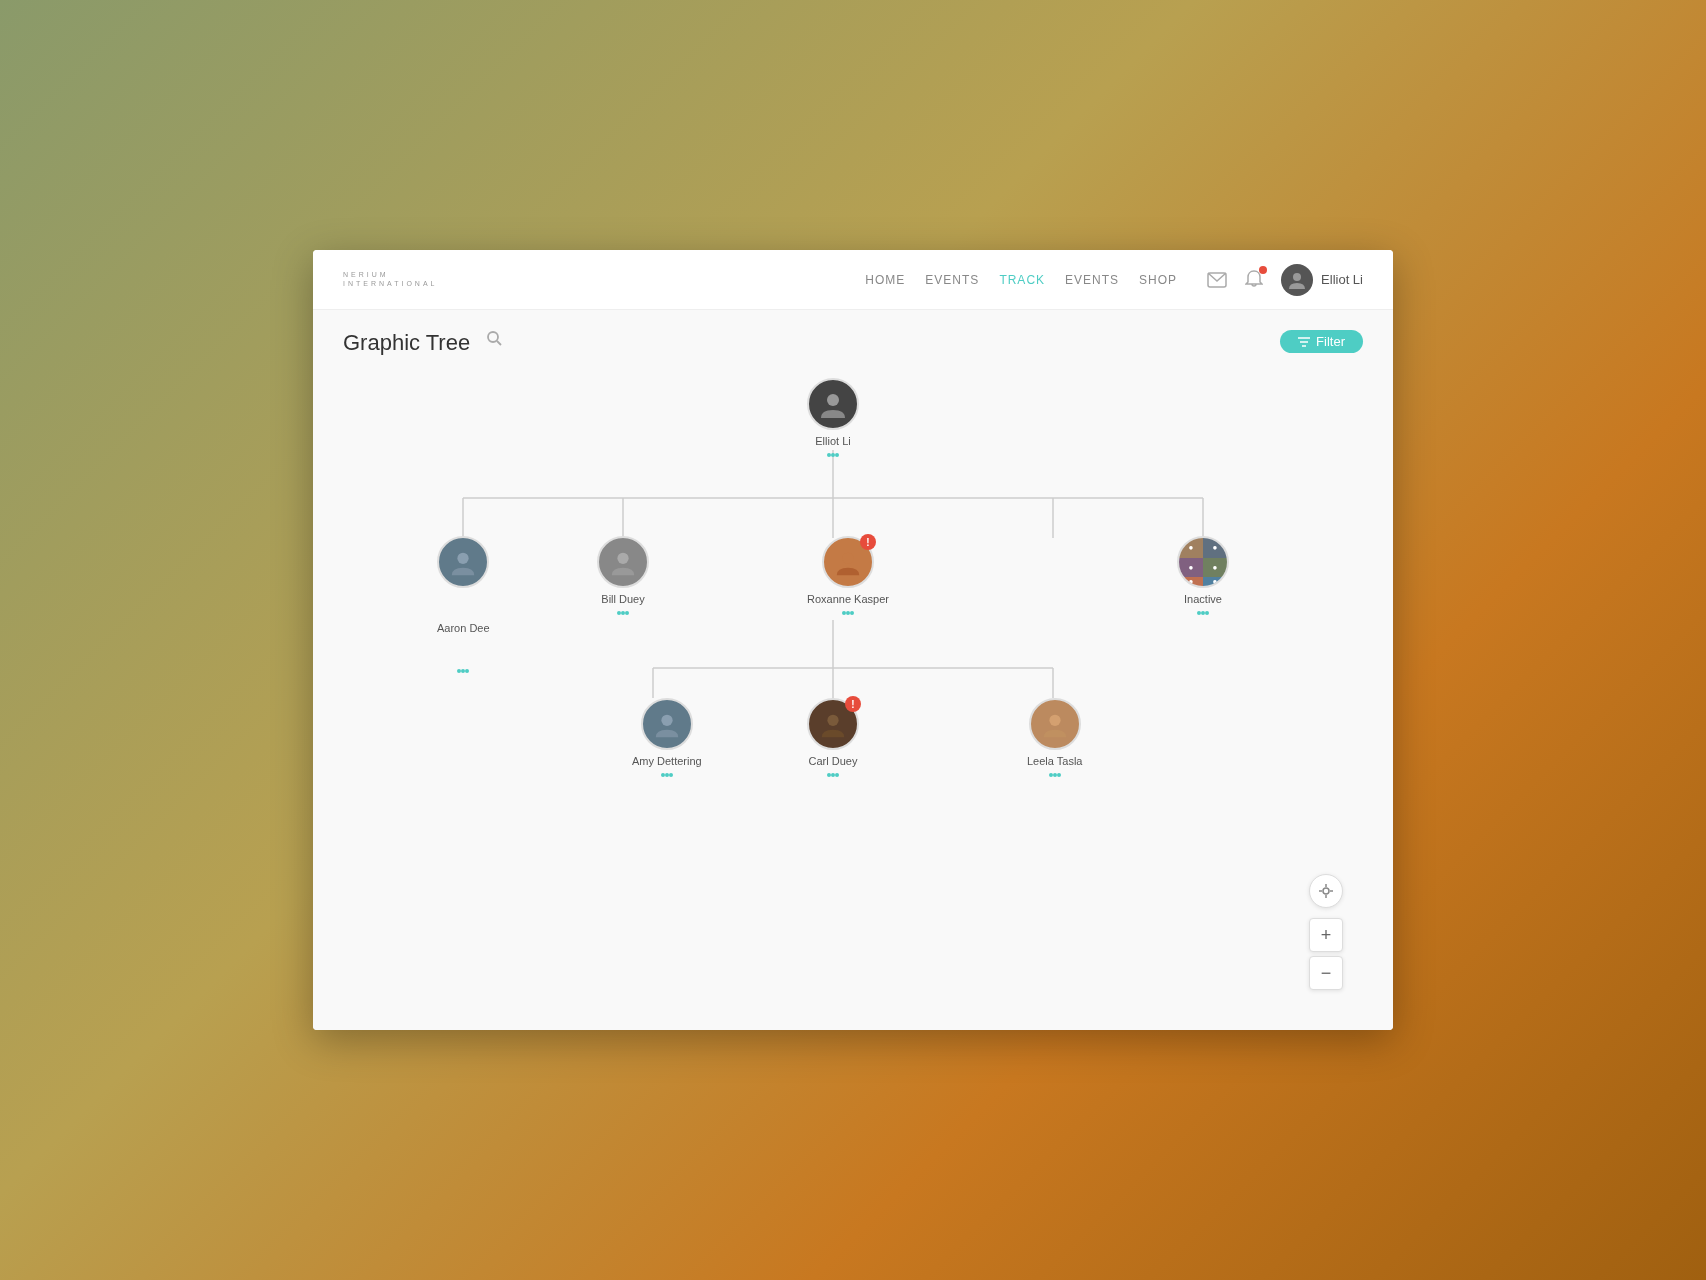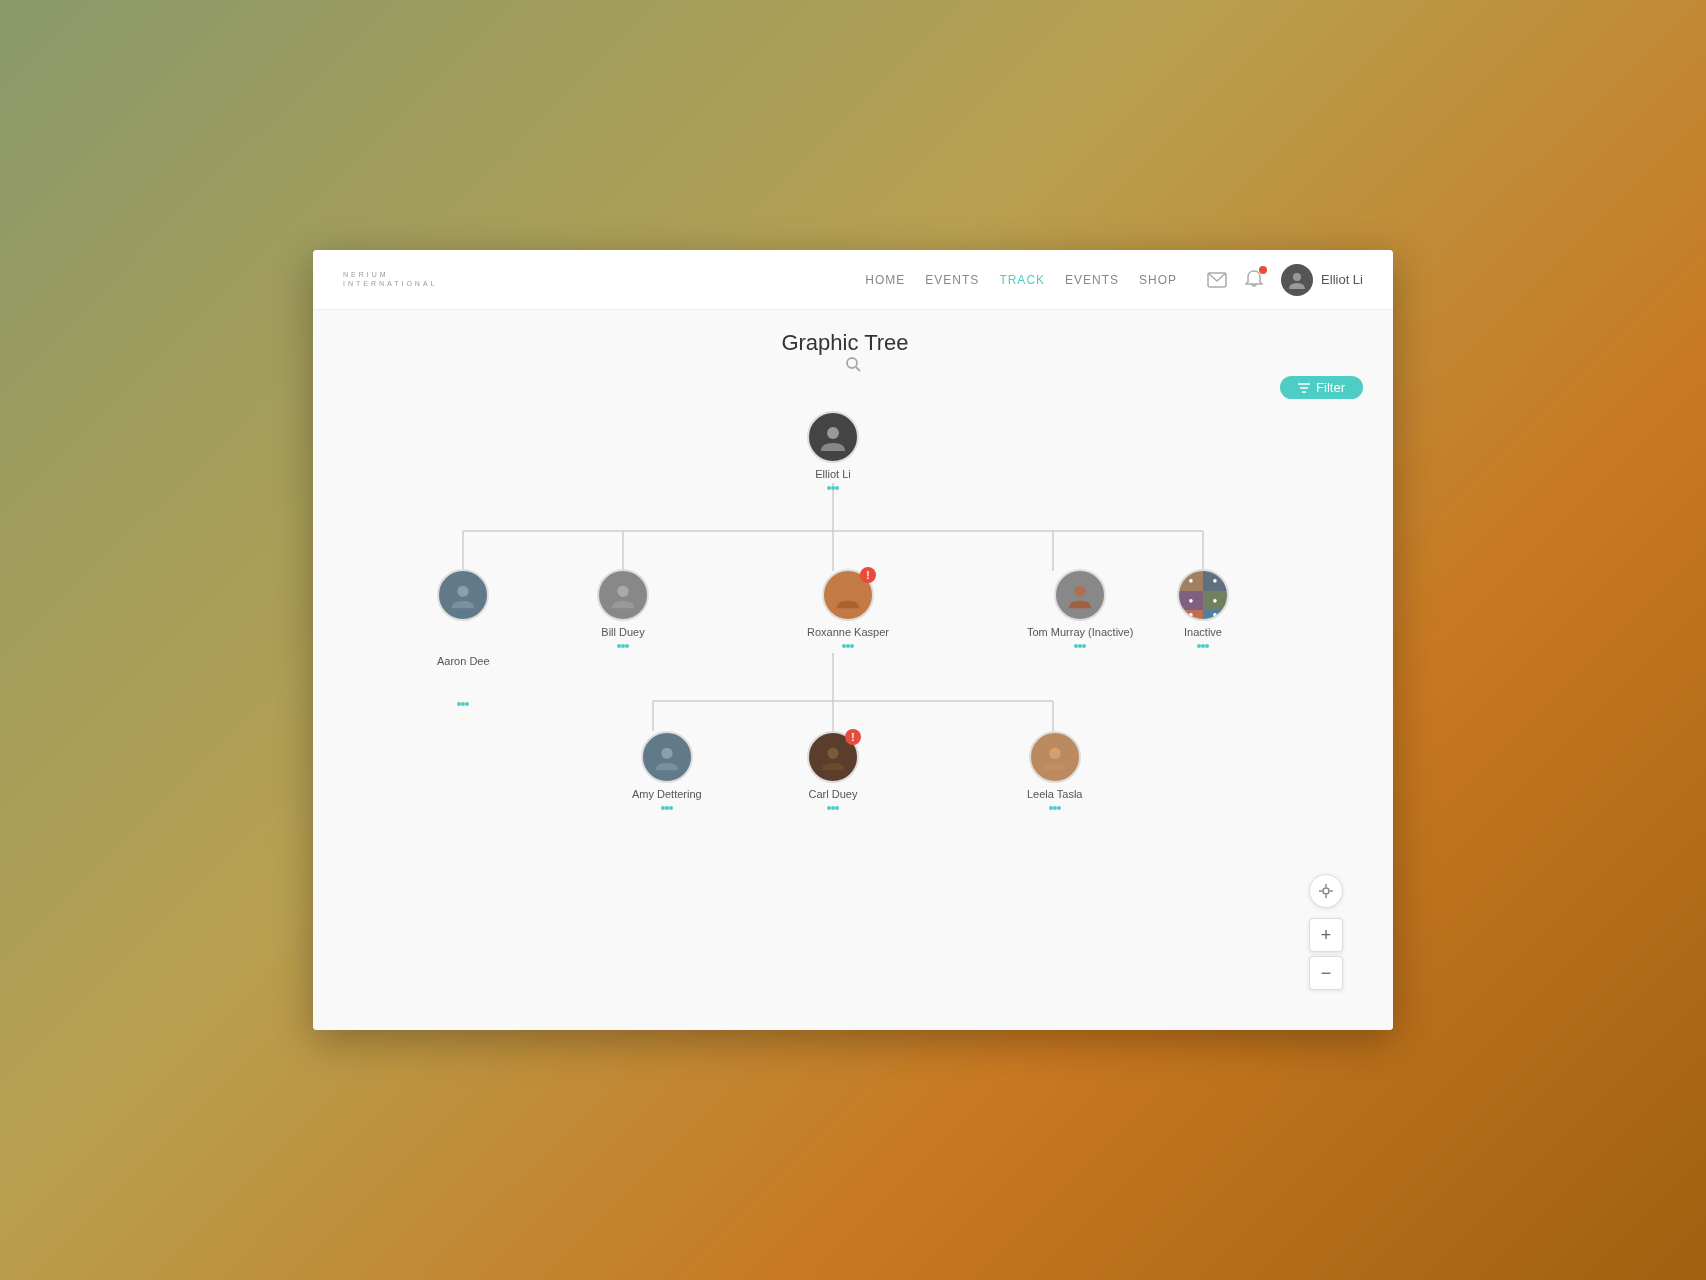--- a/index.html
+++ b/index.html
@@ -111,23 +111,22 @@
     .content {
       flex: 1;
       background: #f9f9f9;
       display: flex;
       flex-direction: column;
       padding: 20px 30px;
       overflow: hidden;
     }
     .page-header {
       display: flex;
-      align-items: center;
-      margin-bottom: 2px;
-      flex-direction: column;
+      align-items: flex-start;
+      margin-bottom: 12px;
     }
     .page-title {
       font-size: 22px;
       font-weight: 300;
       color: #333;
       margin-right: 16px;
     }
     .search-icon-btn {
       cursor: pointer;
       color: #aaa;
@@ -451,38 +450,20 @@
         <span class="node-name">Roxanne Kasper</span>
         <span class="node-expand">
           <svg width="14" height="10" viewBox="0 0 14 10" fill="none">
             <circle cx="3" cy="5" r="2" fill="#4ecdc4"></circle>
             <circle cx="7" cy="5" r="2" fill="#4ecdc4"></circle>
             <circle cx="11" cy="5" r="2" fill="#4ecdc4"></circle>
           </svg>
         </span>
       </div>
 
-      <div class="tree-node" style="left:684px; top:168px;">
-        <div class="avatar-wrap">
-          <div class="avatar-circle medium">
-            <svg width="30" height="30" viewBox="0 0 32 32" fill="none">
-              <circle cx="16" cy="12" r="6" fill="#b07050"></circle>
-              <path d="M4 30 Q4 22 16 22 Q28 22 28 30" fill="#a06040"></path>
-            </svg>
-          </div>
-        </div>
-        <span class="node-name">Tom Murray (Inactive)</span>
-        <span class="node-expand">
-          <svg width="14" height="10" viewBox="0 0 14 10" fill="none">
-            <circle cx="3" cy="5" r="2" fill="#4ecdc4"></circle>
-            <circle cx="7" cy="5" r="2" fill="#4ecdc4"></circle>
-            <circle cx="11" cy="5" r="2" fill="#4ecdc4"></circle>
-          </svg>
-        </span>
-      </div>
 
       <div class="tree-node" style="left:834px; top:168px;">
         <div class="avatar-wrap">
           <div class="multi-avatar">
             <div class="multi-avatar-cell">●</div>
             <div class="multi-avatar-cell">●</div>
             <div class="multi-avatar-cell">●</div>
             <div class="multi-avatar-cell">●</div>
             <div class="multi-avatar-cell">●</div>
             <div class="multi-avatar-cell">●</div>

